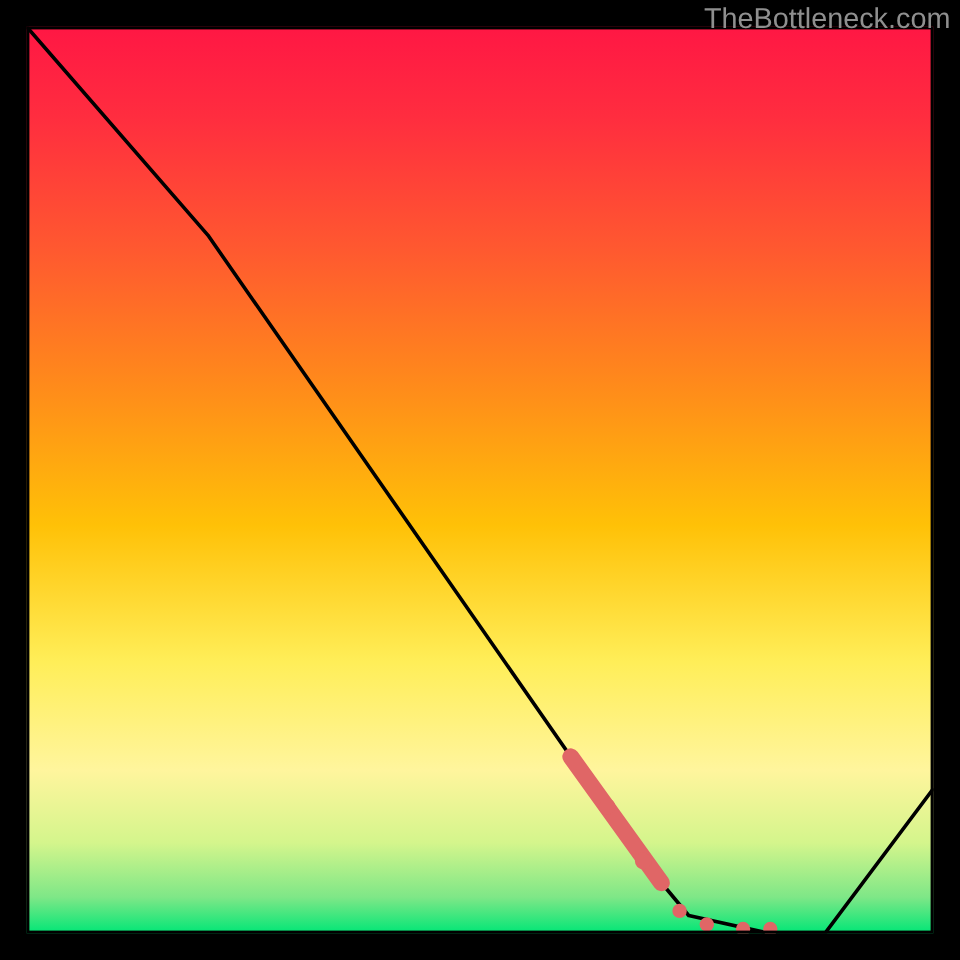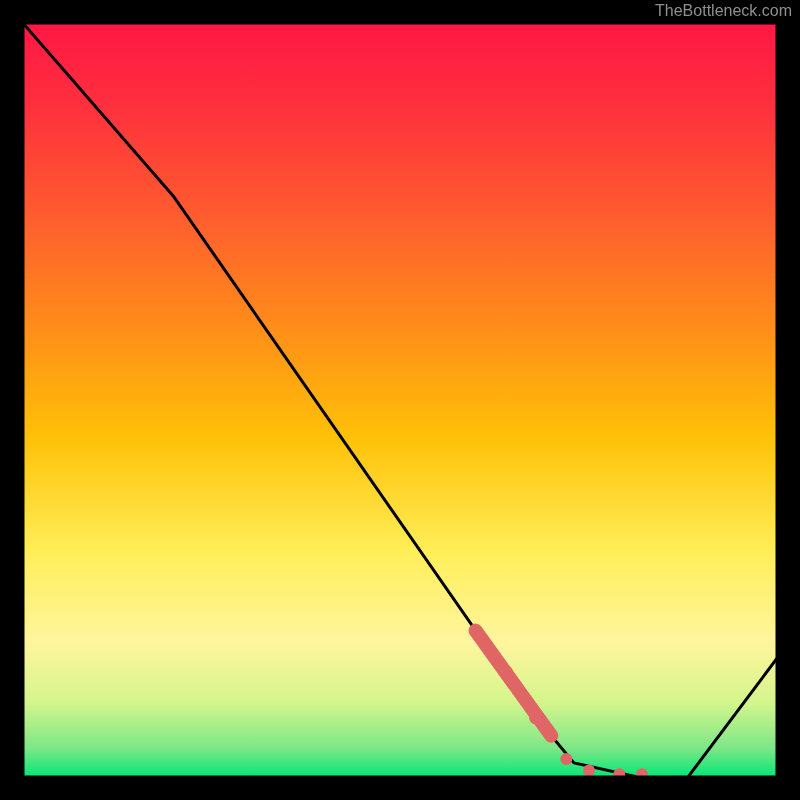--- a/index.html
+++ b/index.html
@@ -15,21 +15,21 @@
     position: relative;
     width: 800px;
     height: 800px;
     background: #000;
   }
   .watermark {
     position: absolute;
     top: 2px;
     right: 8px;
     color: #8f8f8f;
-    font-size: 16px;
+    font-size: 24px;
     font-weight: 500;
     z-index: 10;
   }
   .plot-frame {
     position: absolute;
     left: 22px;
     top: 22px;
     width: 756px;
     height: 756px;
     box-sizing: border-box;

